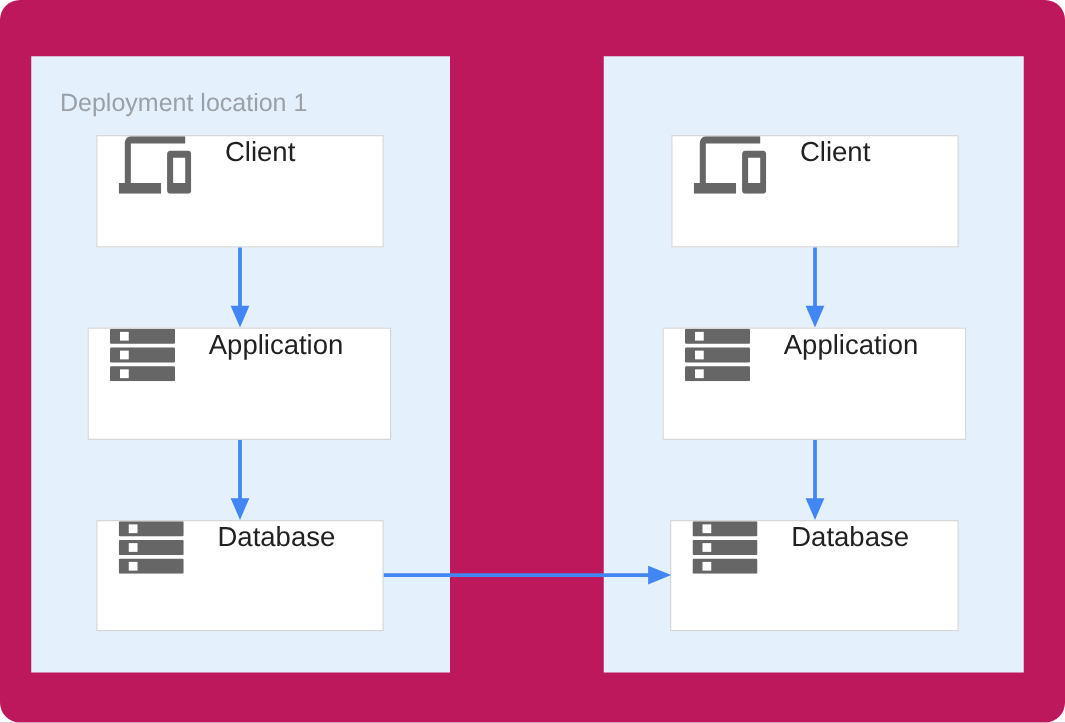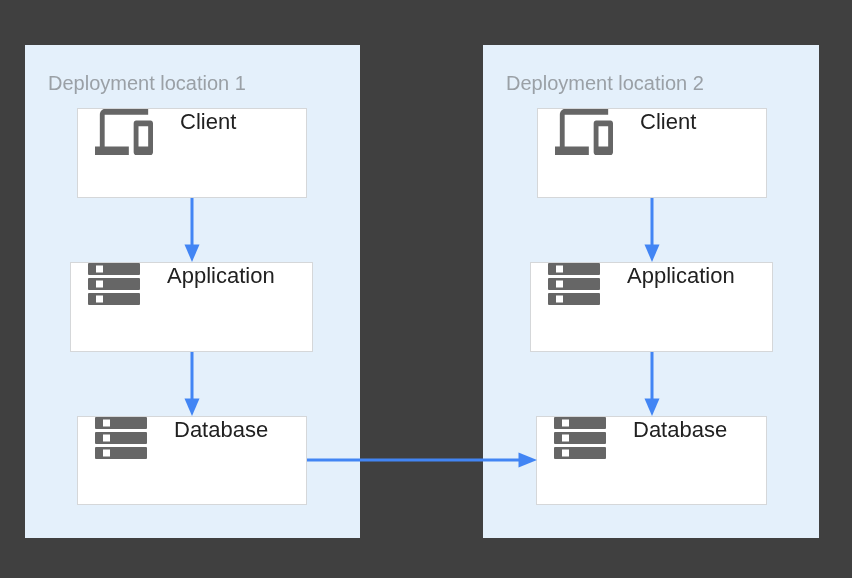--- a/index.html
+++ b/index.html
@@ -5,22 +5,23 @@
   html, body {
     margin: 0;
     padding: 0;
     background: #ffffff;
     font-family: "Liberation Sans", sans-serif;
   }
   .canvas {
     position: relative;
     width: 852px;
     height: 578px;
-    background: #404040;
+    background: #be185d;
     overflow: hidden;
+    border-radius: 16px;
   }
   .panel {
     position: absolute;
     top: 45px;
     height: 493px;
     background: #e4f0fb;
   }
   .panel.p1 { left: 25px;  width: 335px; }
   .panel.p2 { left: 483px; width: 336px; }
   .panel-title {
@@ -119,21 +120,20 @@
             <rect x="8" y="17.5" width="7" height="7"></rect>
             <rect x="8" y="32.5" width="7" height="7"></rect>
           </g>
         </svg>
       </span>
       <span class="node-label">Database</span>
     </div>
   </section>
 
   <section class="panel p2">
-    <div class="panel-title">Deployment location 2</div>
 
     <div class="node node-client">
       <span class="icon devices">
         <svg width="58" height="46" viewBox="0 4 24 16" preserveAspectRatio="none" aria-hidden="true">
           <path fill="#666666" d="M4 6h18V4H4c-1.1 0-2 .9-2 2v11H0v3h14v-3H4V6zm19 2h-6c-.55 0-1 .45-1 1v10c0 .55.45 1 1 1h6c.55 0 1-.45 1-1V9c0-.55-.45-1-1-1zm-1 9h-4v-7h4v7z"></path>
         </svg>
       </span>
       <span class="node-label">Client</span>
     </div>
 

